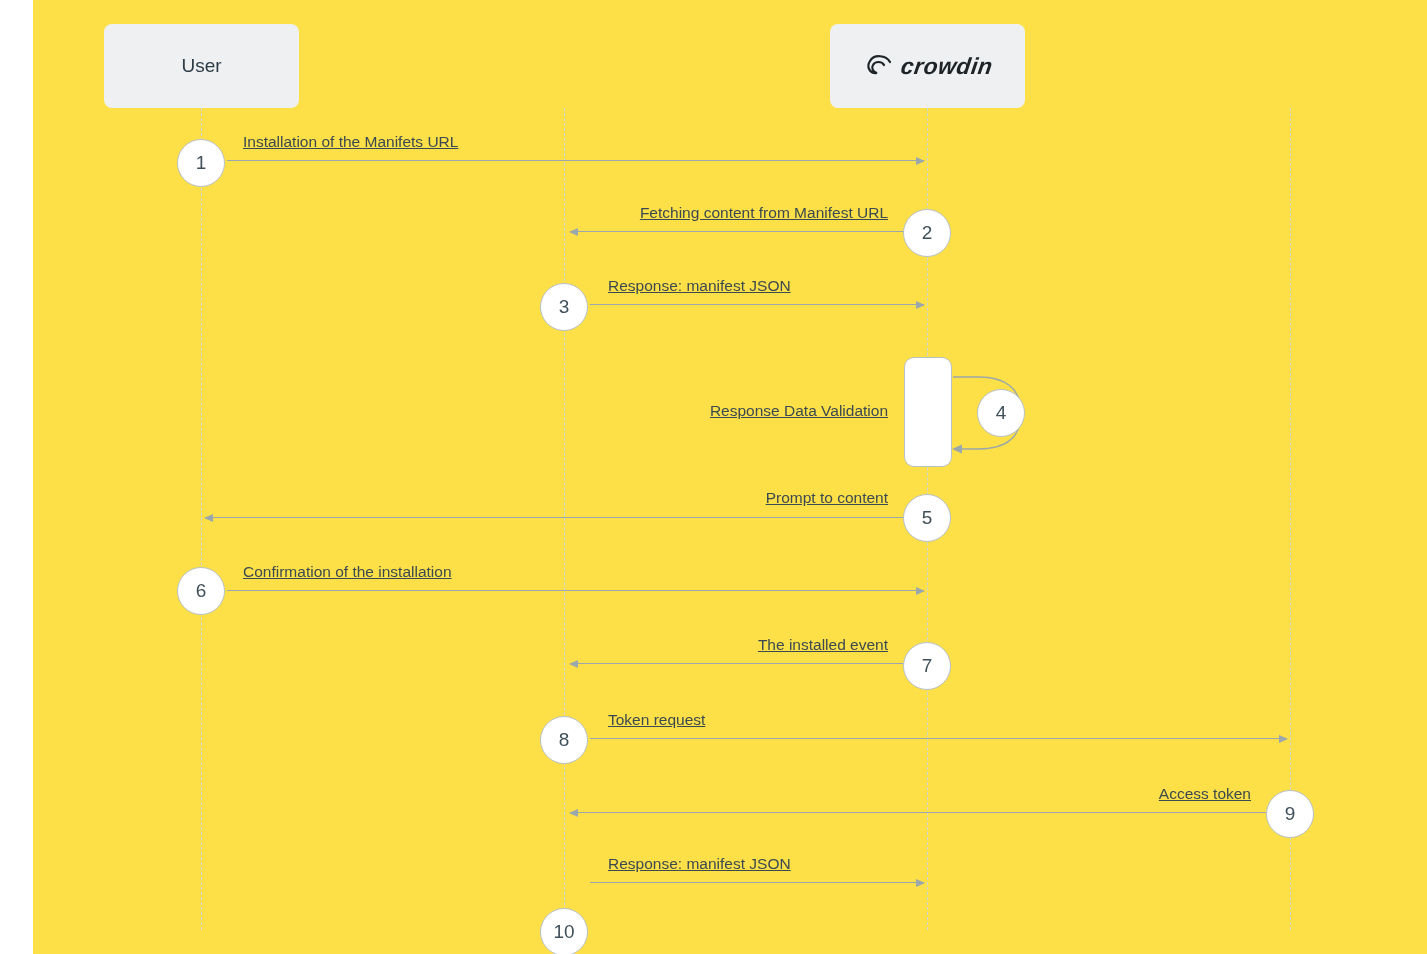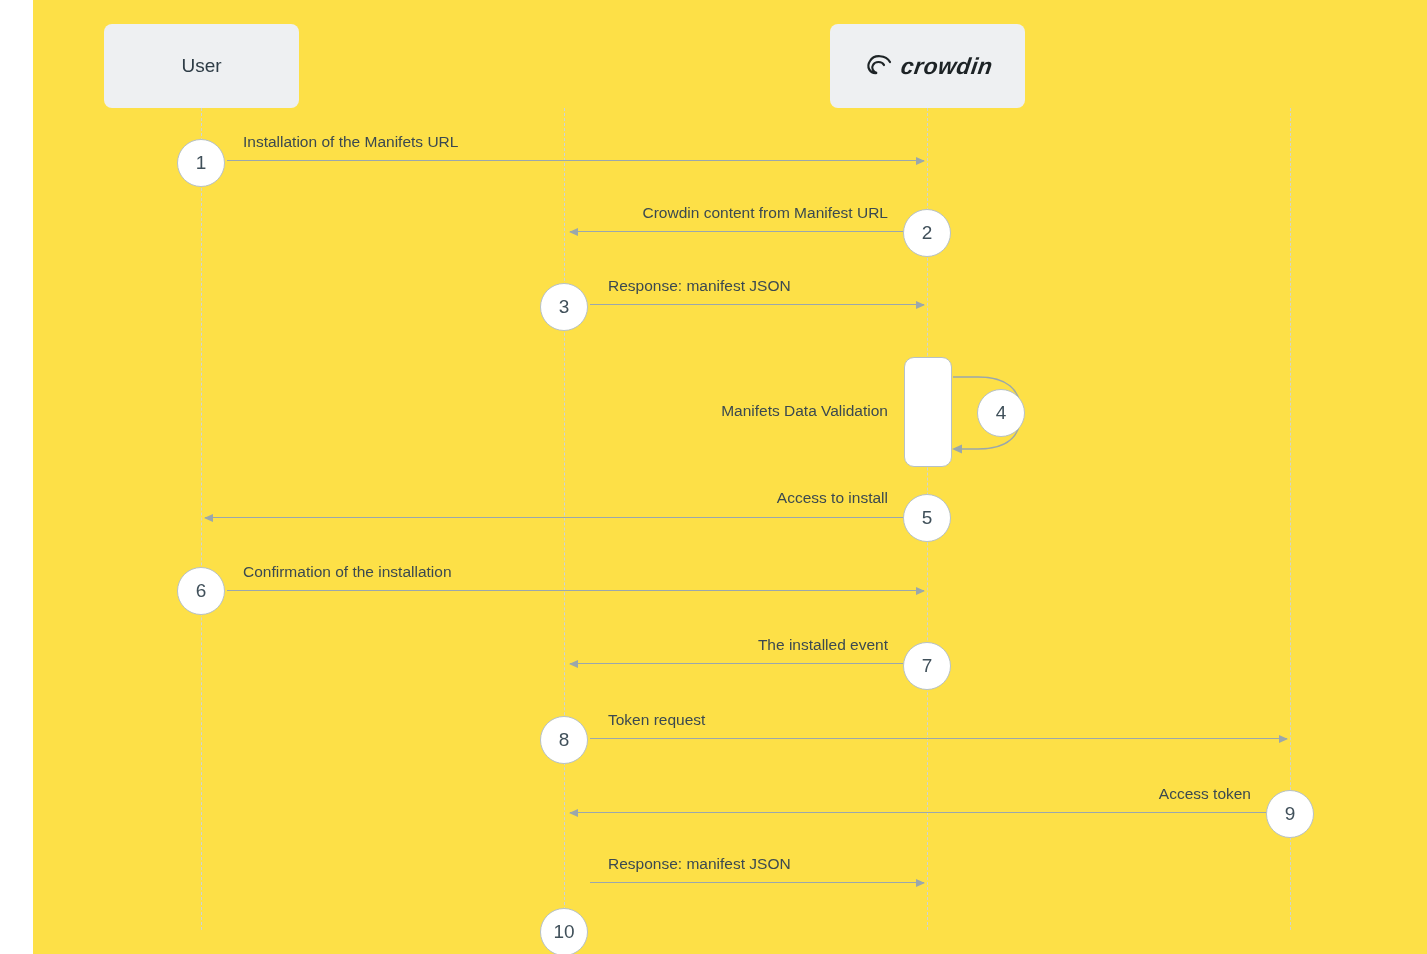--- a/index.html
+++ b/index.html
@@ -16,21 +16,21 @@
   }
   .actor-label-narrow { display:inline-block; width:160px; }
 
   .lifeline {
     position:absolute; top:108px; bottom:24px; width:0;
     border-left:1px dashed #ccd3d6; z-index:0;
   }
 
   .msg-label {
     position:absolute; font-size:15.5px; color:#3b4950;
-    white-space:nowrap; z-index:4;
+    white-space:nowrap; z-index:4;text-decoration:underline;
   }
 
   .arrow { position:absolute; height:0; border-top:1px solid #9aa7ac; z-index:1; }
   .arrow::after {
     content:""; position:absolute; top:-4.5px; width:0; height:0;
     border-top:4px solid transparent; border-bottom:4px solid transparent;
   }
   .arrow.right::after { right:-1px; border-left:9px solid #9aa7ac; }
   .arrow.left::after  { left:-1px;  border-right:9px solid #9aa7ac; }
 
@@ -76,37 +76,37 @@
       </svg>
       <span class="logo-text">crowdin</span>
     </div>
   </div>
 
 
   <div class="msg-label" style="left:210px;top:133px">Installation of the Manifets URL</div>
   <div class="arrow right" style="left:194px;top:160px;width:697px"></div>
   <div class="num-circle" style="left:144px;top:139px">1</div>
 
-  <div class="msg-label" style="right:572px;top:204px">Crowdin content from Manifest URL</div>
+  <div class="msg-label" style="right:572px;top:204px">Fetching content from Manifest URL</div>
   <div class="arrow left" style="left:537px;top:231px;width:333px"></div>
   <div class="num-circle" style="left:870px;top:209px">2</div>
 
   <div class="msg-label" style="left:575px;top:277px">Response: manifest JSON</div>
   <div class="arrow right" style="left:557px;top:304px;width:334px"></div>
   <div class="num-circle" style="left:507px;top:283px">3</div>
 
-  <div class="msg-label" style="right:572px;top:402px">Manifets Data Validation</div>
+  <div class="msg-label" style="right:572px;top:402px">Response Data Validation</div>
   <svg class="loop-svg" style="left:900px;top:360px" width="100" height="100" viewBox="0 0 100 100">
     <path d="M 20 17 L 45 17 Q 88 17 88 53 Q 88 89 45 89 L 28 89" fill="none" stroke="#9aa7ac" stroke-width="1.3"></path>
     <polygon points="19,89 29,84.5 29,93.5" fill="#9aa7ac"></polygon>
   </svg>
   <div class="activation" style="left:871px;top:357px"></div>
   <div class="num-circle" style="left:944px;top:389px">4</div>
 
-  <div class="msg-label" style="right:572px;top:489px">Access to install</div>
+  <div class="msg-label" style="right:572px;top:489px">Prompt to content</div>
   <div class="arrow left" style="left:172px;top:517px;width:698px"></div>
   <div class="num-circle" style="left:870px;top:494px">5</div>
 
   <div class="msg-label" style="left:210px;top:563px">Confirmation of the installation</div>
   <div class="arrow right" style="left:194px;top:590px;width:697px"></div>
   <div class="num-circle" style="left:144px;top:567px">6</div>
 
   <div class="msg-label" style="right:572px;top:636px">The installed event</div>
   <div class="arrow left" style="left:537px;top:663px;width:333px"></div>
   <div class="num-circle" style="left:870px;top:642px">7</div>

